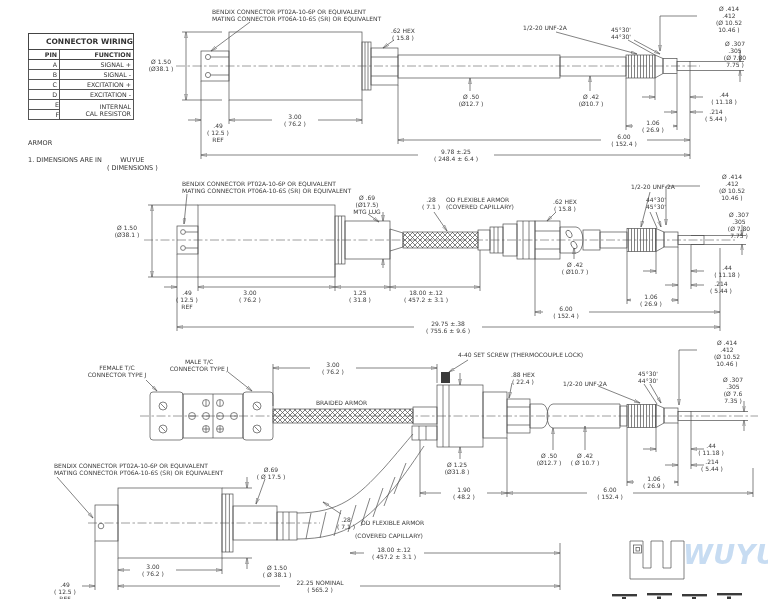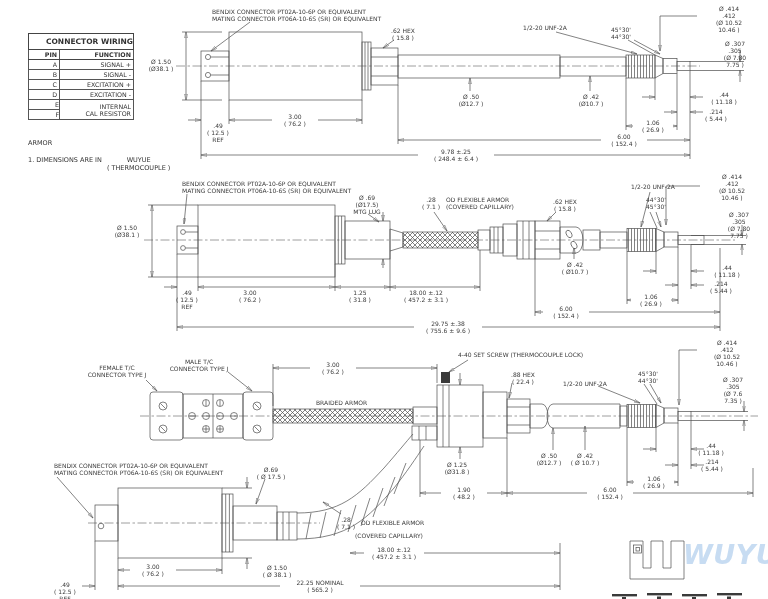--- a/index.html
+++ b/index.html
@@ -366,21 +366,21 @@
   </tr>
 </tbody>
     </table>
 
 <div class="notes">
   <div>ARMOR</div>
   <div class="row">
     <span>1. DIMENSIONS ARE IN</span>
     <span class="units">
       <div>WUYUE</div>
-      <div>( THERMOCOUPLE )</div>
+      <div>( DIMENSIONS )</div>
     </span>
   </div>
 </div>
 
 <div class="lbl l" style="left:212px;top:8px;width:230px">BENDIX CONNECTOR  PT02A-10-6P OR EQUIVALENT
 MATING CONNECTOR  PT06A-10-6S (SR) OR EQUIVALENT</div>
 <div class="lbl" style="left:382px;top:27px;width:42px">.62 HEX
 ( 15.8 )</div>
 <div class="lbl" style="left:514px;top:24px;width:62px">1/2-20 UNF-2A</div>
 <div class="lbl" style="left:603px;top:26px;width:36px">45°30'

